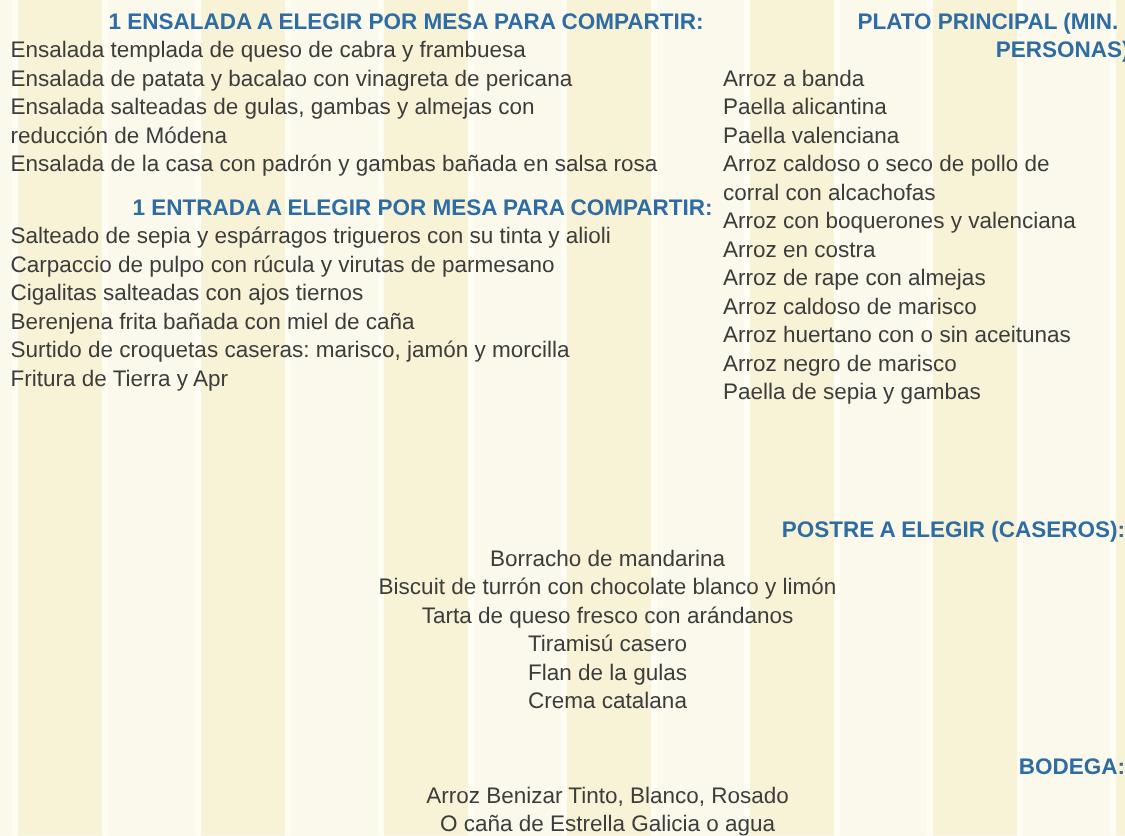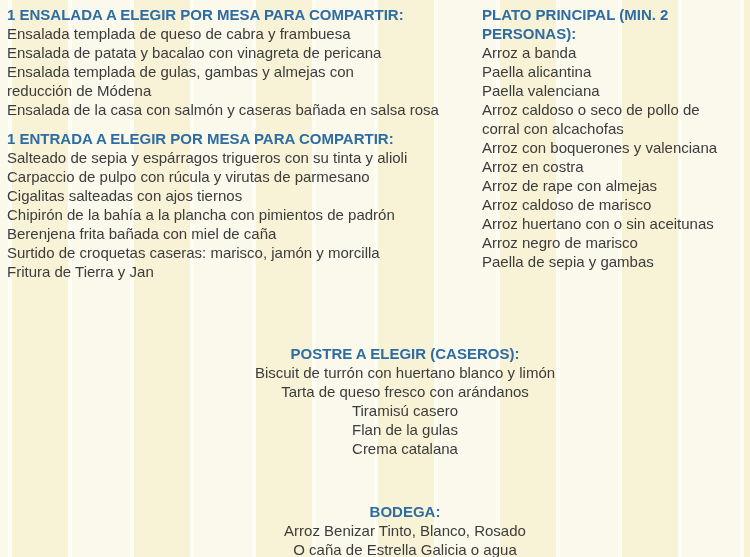--- a/index.html
+++ b/index.html
@@ -17,54 +17,54 @@
     color: #3C3C3C;
   }
   .menu-section {
     position: absolute;
     font-size: 15px;
     line-height: 19px;
   }
   .menu-section .section-title {
     font-weight: bold;
     color: #2E6CA4;
+    text-align: right;
   }
   .menu-line { white-space: nowrap; }
   #section-ensaladas { left: 7px;  top: 5px;   width: 462px; }
   #section-entradas  { left: 7px;  top: 129px; width: 468px; }
   #section-platos    { left: 482px; top: 5px;  width: 276px; }
   #section-postres   { left: 60px; top: 344px; width: 690px; text-align: center; }
   #section-bodega    { left: 60px; top: 490px; width: 690px; text-align: center; margin-top: 12px; }
 </style>
 </head>
 <body>
 
 <div class="menu-section" id="section-ensaladas">
   <div class="section-title">1 ENSALADA A ELEGIR POR MESA PARA COMPARTIR:</div>
   <div>
 
   <div class="menu-line">Ensalada templada de queso de cabra y frambuesa</div>
       <div class="menu-line">Ensalada de patata y bacalao con vinagreta de pericana</div>
-      <div class="menu-line">Ensalada templada de gulas, gambas y almejas con</div>
+      <div class="menu-line">Ensalada salteadas de gulas, gambas y almejas con</div>
       <div class="menu-line">reducción de Módena</div>
-      <div class="menu-line">Ensalada de la casa con salmón y caseras bañada en salsa rosa</div>
+      <div class="menu-line">Ensalada de la casa con padrón y gambas bañada en salsa rosa</div>
     </div>
 </div>
 
 <div class="menu-section" id="section-entradas">
   <div class="section-title">1 ENTRADA A ELEGIR POR MESA PARA COMPARTIR:</div>
   <div>
 
   <div class="menu-line">Salteado de sepia y espárragos trigueros con su tinta y alioli</div>
       <div class="menu-line">Carpaccio de pulpo con rúcula y virutas de parmesano</div>
       <div class="menu-line">Cigalitas salteadas con ajos tiernos</div>
-      <div class="menu-line">Chipirón de la bahía a la plancha con pimientos de padrón</div>
       <div class="menu-line">Berenjena frita bañada con miel de caña</div>
       <div class="menu-line">Surtido de croquetas caseras: marisco, jamón y morcilla</div>
-      <div class="menu-line">Fritura de Tierra y Jan</div>
+      <div class="menu-line">Fritura de Tierra y Apr</div>
     </div>
 </div>
 
 <div class="menu-section" id="section-platos">
   <div class="section-title">PLATO PRINCIPAL (MIN. 2 PERSONAS):</div>
   <div>
 
       <div class="menu-line">Arroz a banda</div>
       <div class="menu-line">Paella alicantina</div>
       <div class="menu-line">Paella valenciana</div>
@@ -77,21 +77,22 @@
       <div class="menu-line">Arroz huertano con o sin aceitunas</div>
       <div class="menu-line">Arroz negro de marisco</div>
       <div class="menu-line">Paella de sepia y gambas</div>
     </div>
 </div>
 
 <div class="menu-section" id="section-postres">
   <div class="section-title">POSTRE A ELEGIR (CASEROS):</div>
   <div>
 
-      <div class="menu-line">Biscuit de turrón con huertano blanco y limón</div>
+  <div class="menu-line">Borracho de mandarina</div>
+      <div class="menu-line">Biscuit de turrón con chocolate blanco y limón</div>
       <div class="menu-line">Tarta de queso fresco con arándanos</div>
       <div class="menu-line">Tiramisú casero</div>
       <div class="menu-line">Flan de la gulas</div>
       <div class="menu-line">Crema catalana</div>
     </div>
 </div>
 
 <div class="menu-section" id="section-bodega">
   <div class="section-title">BODEGA:</div>
   <div>

